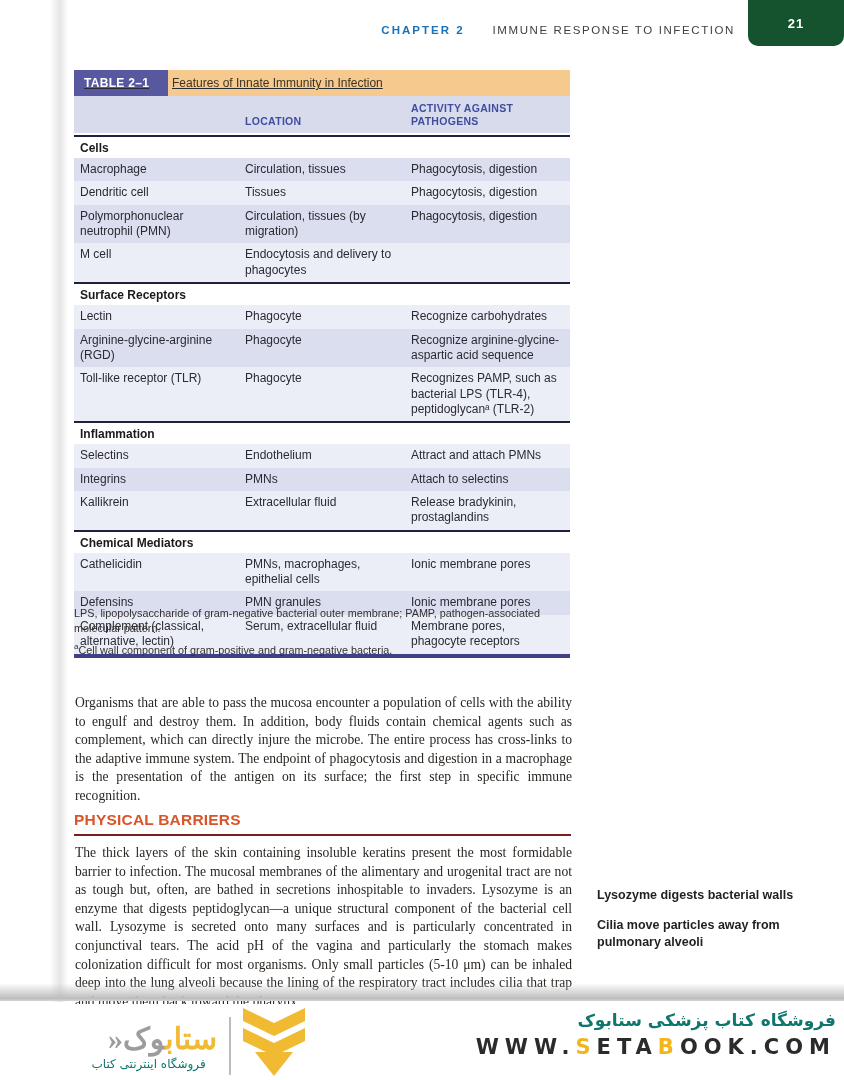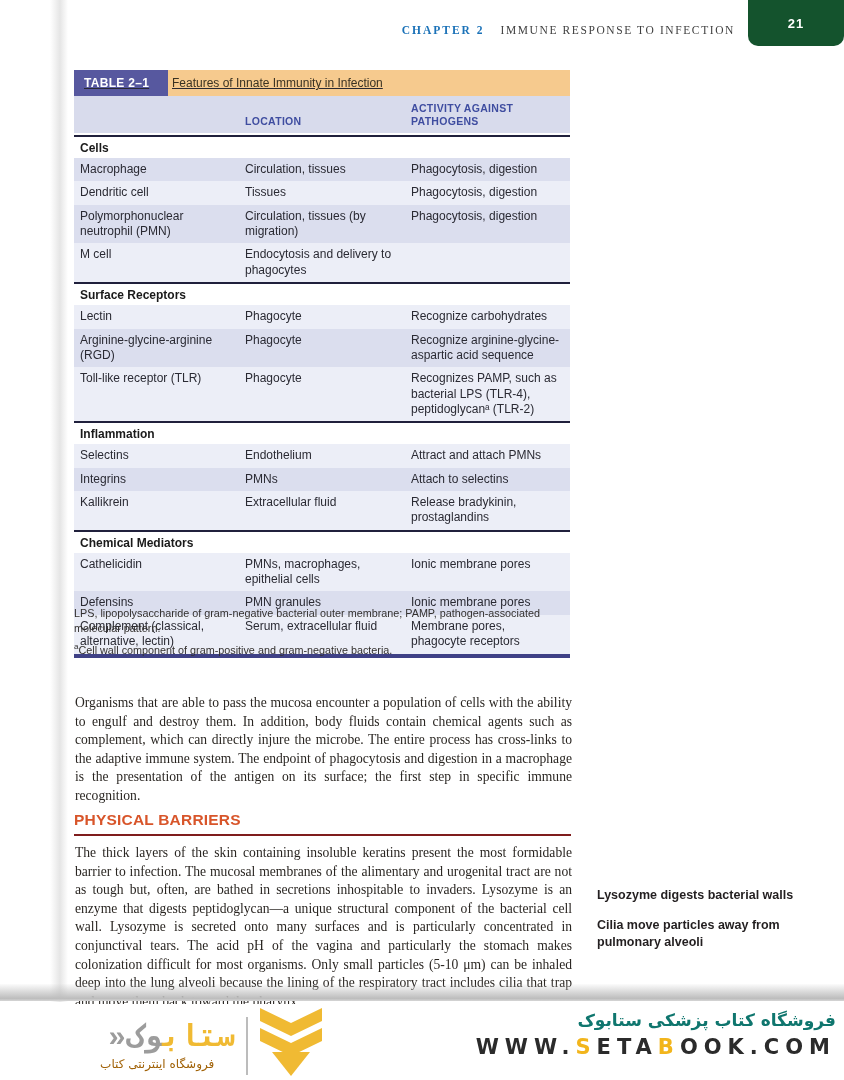--- a/index.html
+++ b/index.html
@@ -8,21 +8,21 @@
     position:relative; width:844px; height:1080px; background:#ffffff;
     font-family:"Liberation Sans","DejaVu Sans",sans-serif; overflow:hidden;
   }
   
   .left-shade { position:absolute; left:50px; top:0; width:18px; height:1002px;
     background:linear-gradient(to right, rgba(170,170,170,0), rgba(170,170,170,0.30) 55%, rgba(170,170,170,0)); }
   .bottom-shade { position:absolute; left:0; top:984px; width:844px; height:17px;
     background:linear-gradient(to bottom, rgba(190,190,190,0.05), #bdbdbd 85%, #d6d6d6); }
 
   
-  .chapter-header { position:absolute; top:24px; right:109px; display:flex; align-items:baseline; gap:16px; white-space:nowrap;font-family:Liberation Serif, serif; }
+  .chapter-header { position:absolute; top:24px; right:109px; display:flex; align-items:baseline; gap:28px; white-space:nowrap; }
   .chapter-label { color:#1b72b8; font-weight:bold; font-size:11.5px; letter-spacing:2px; }
   .chapter-title { color:#3f3f3f; font-size:11.5px; letter-spacing:1.6px; }
   .page-tab { position:absolute; left:748px; top:0; width:96px; height:46px; background:#14532d;
     border-radius:0 0 10px 10px; display:flex; align-items:center; justify-content:center; }
   .page-number { color:#ffffff; font-weight:bold; font-size:13px; letter-spacing:1px; }
 
   
   .table-wrap { position:absolute; left:74px; top:70px; width:496px; font-size:12px; color:#2a2a33; }
   .table-title-row { display:flex; height:26px;text-decoration:underline; }
   .table-label { width:94px; background:#57589f; color:#ffffff; font-weight:bold; font-size:12px;
@@ -54,22 +54,22 @@
     font-size:15.5px; letter-spacing:0.2px; padding-bottom:5px; border-bottom:2px solid #7f1d1d; }
 
   
   .margin-notes { position:absolute; left:597px; top:887px; width:205px; }
   .margin-note { font-weight:bold; font-size:12.5px; color:#231f20; line-height:1.3; margin-bottom:14px; }
 
   
   .footer { position:absolute; left:0; top:1004px; width:844px; height:76px; background:#ffffff; }
   .footer-left { position:absolute; left:80px; top:4px; display:flex; align-items:center; gap:12px; }
   .logo-text-block { display:flex; flex-direction:column; align-items:center; }
-  .logo-wordmark { direction:rtl; font-family:Liberation Mono, monospace; font-weight:bold; font-size:30px; line-height:1.1;margin-left:28px; }
-  .logo-subtext { font-family:"DejaVu Sans",sans-serif; font-size:12px; color:#a16207; margin-top:2px; }
+  .logo-wordmark { direction:rtl; font-family:Liberation Serif, serif; font-weight:bold; font-size:30px; line-height:1.1;margin-left:28px; }
+  .logo-subtext { font-family:"DejaVu Sans",sans-serif; font-size:12px; color:#0f766e; margin-top:2px; }
   .logo-divider { width:2px; height:58px; background:#bcbcbc; }
   .footer-right { position:absolute; right:8px; top:6px; text-align:right; }
   .store-title { font-family:"DejaVu Sans",sans-serif; direction:rtl; font-weight:bold; font-size:17px; color:#0f766e; margin-bottom:5px; }
   .footer-url { font-family:"DejaVu Sans",sans-serif; font-weight:bold; font-size:21px; letter-spacing:6px; white-space:nowrap; }
 </style>
 </head>
 <body>
 
 <div class="page">
 

